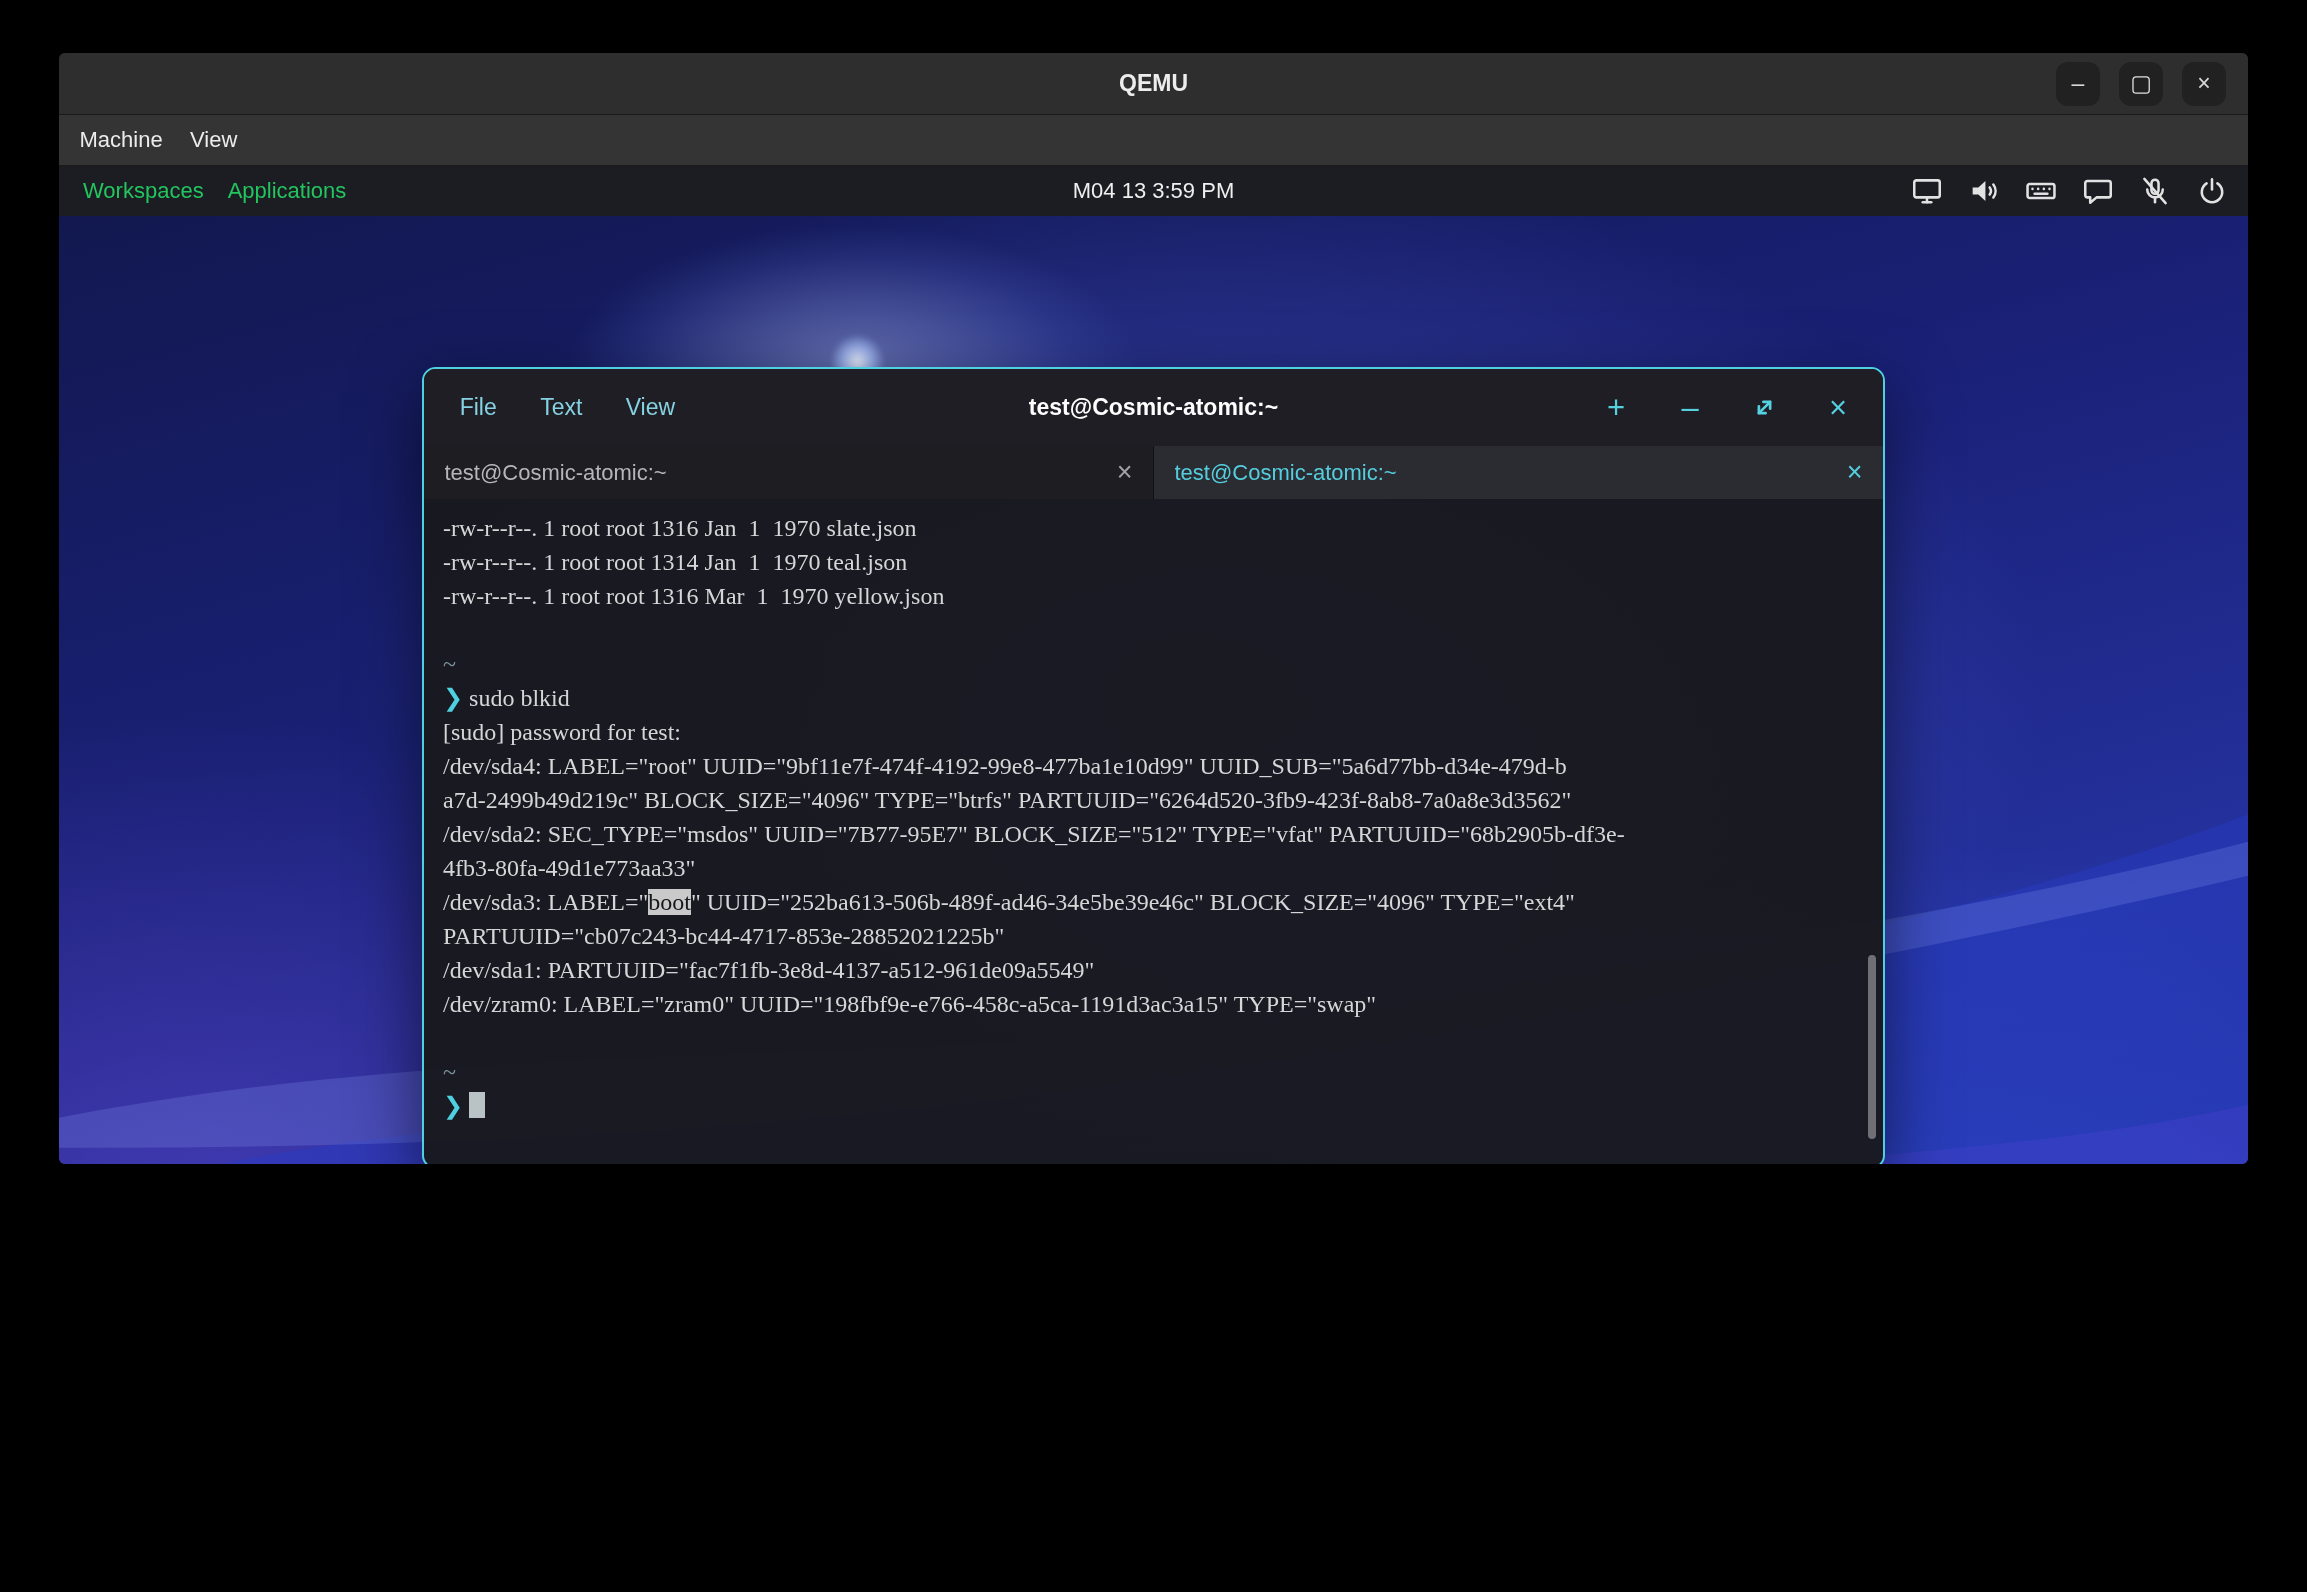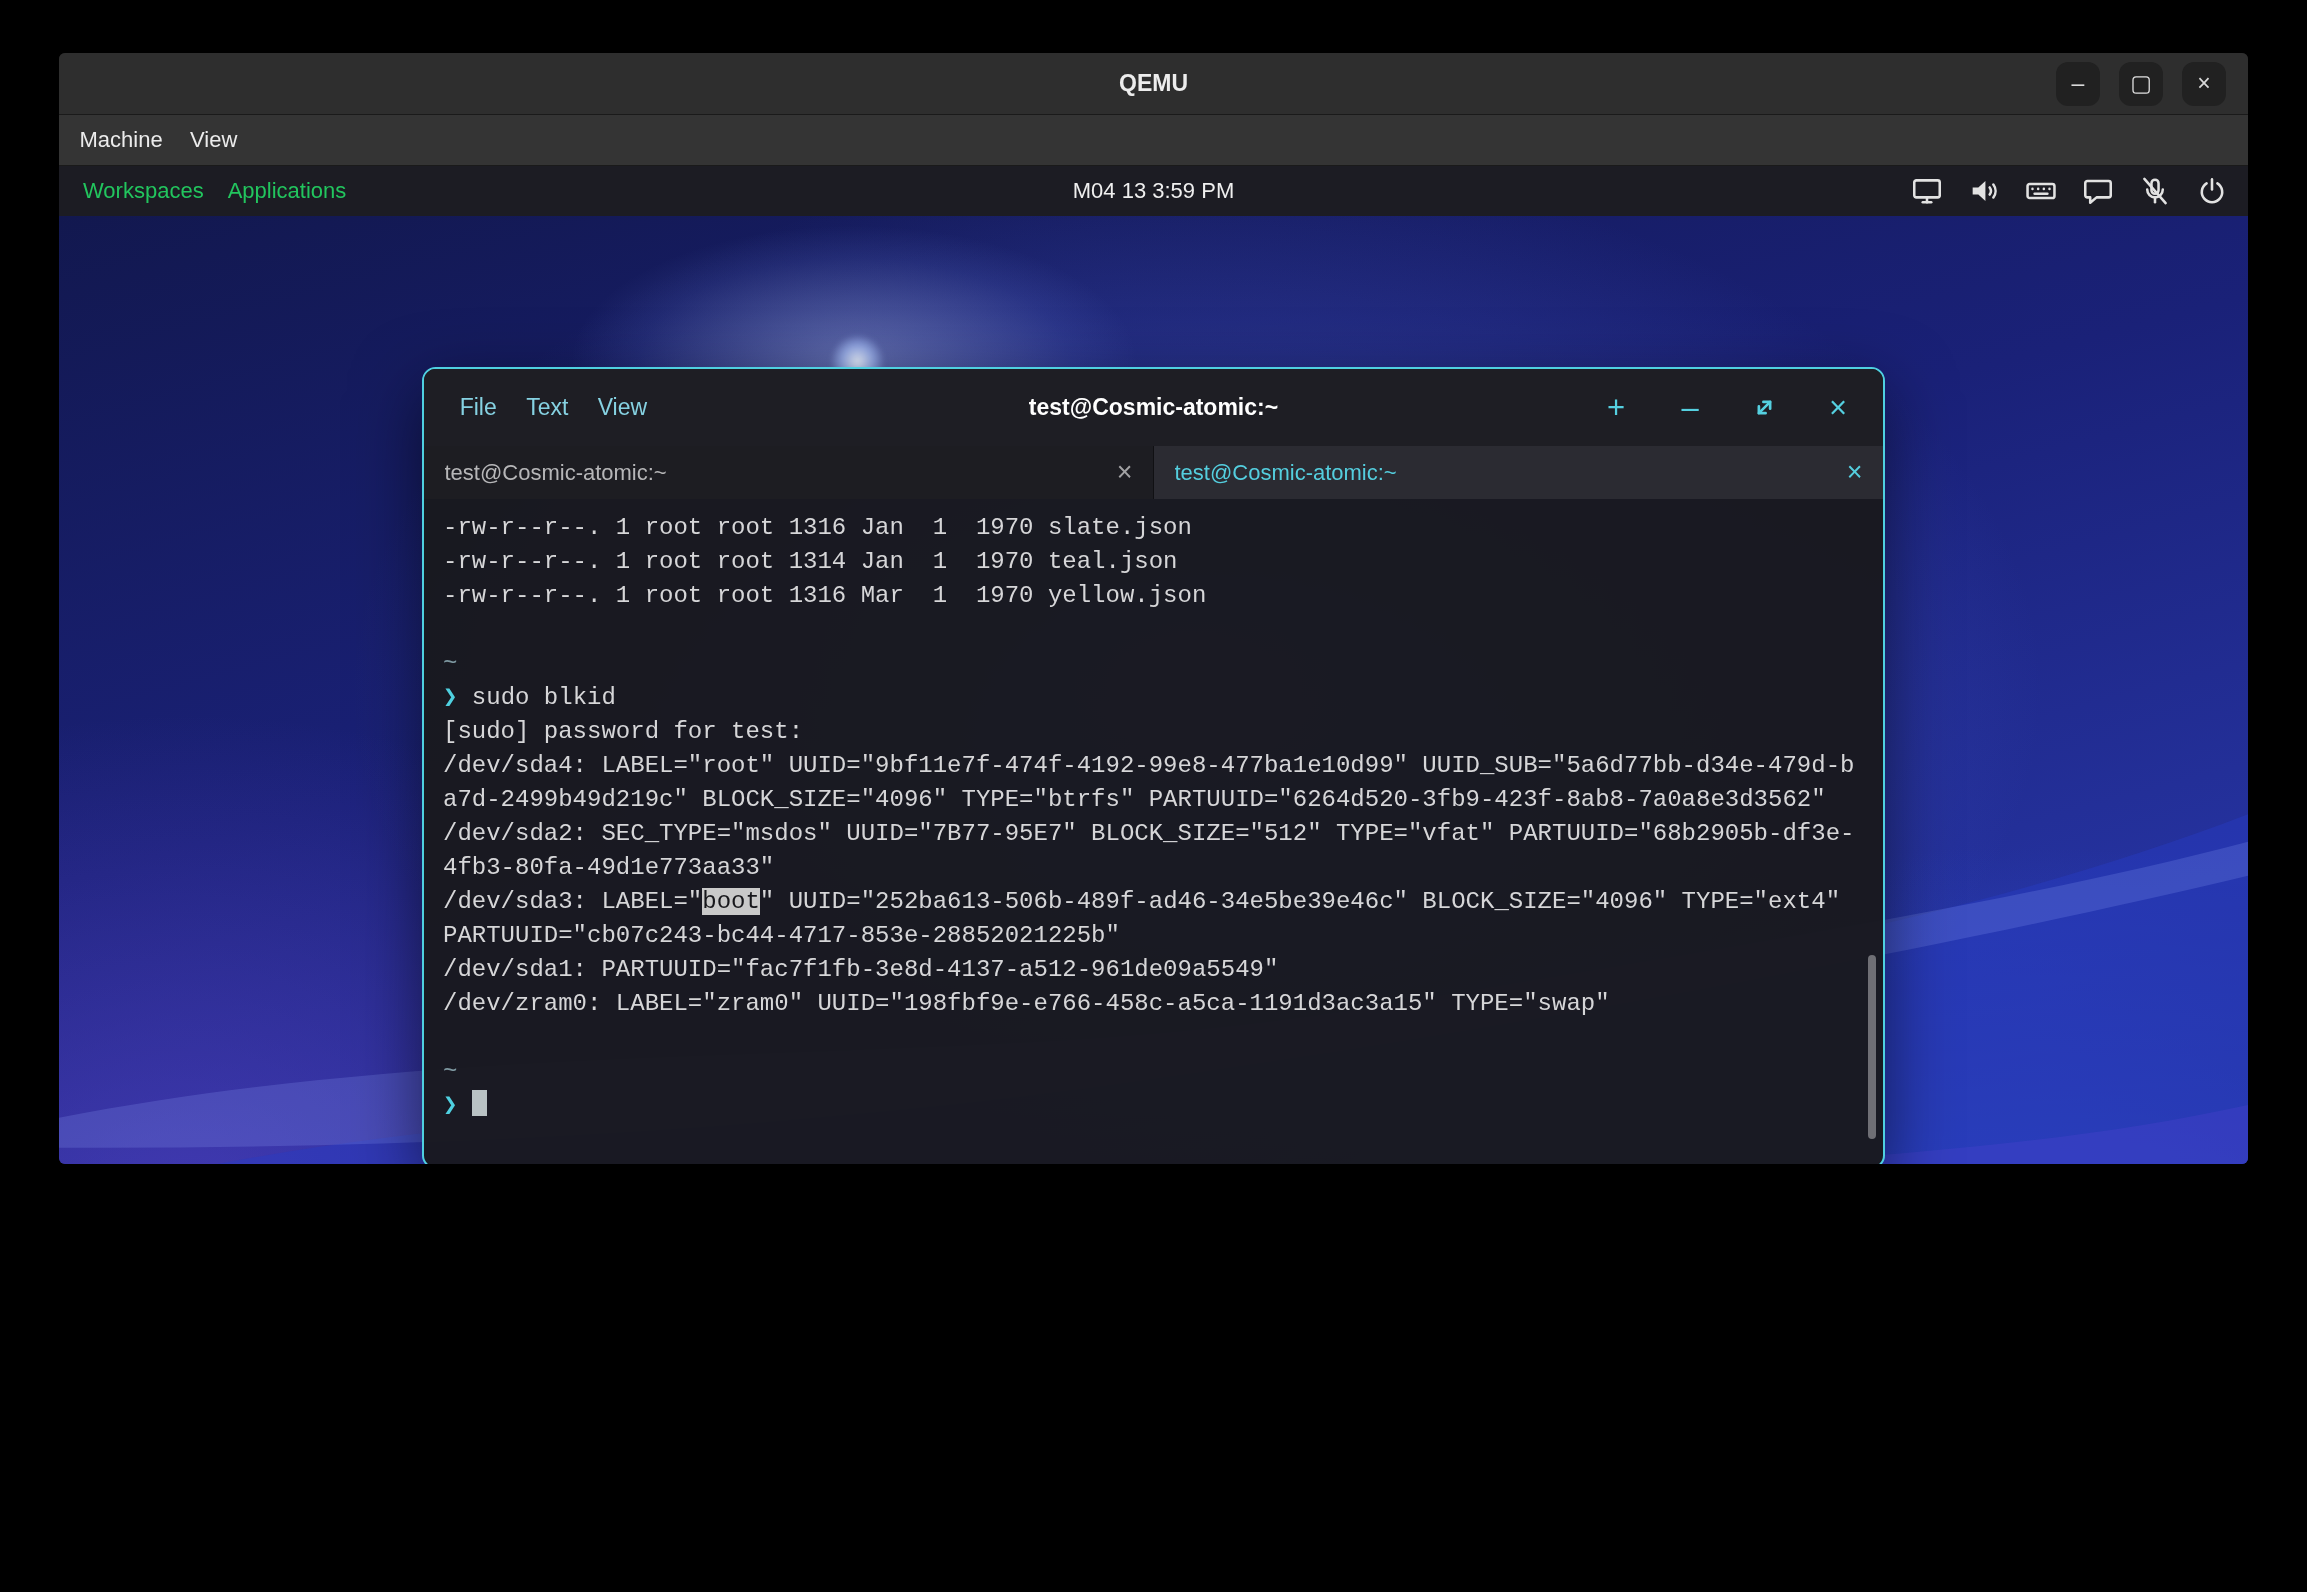--- a/index.html
+++ b/index.html
@@ -38,35 +38,35 @@
       linear-gradient(165deg,#12184f 0%,#1a2178 35%,#25329f 65%,#1a1e68 100%)}
   #wallpaper-hills{position:absolute;left:0;top:0}
   #comet-glow{position:absolute;left:771px;top:118px;width:55px;height:55px;border-radius:50%;
     background:radial-gradient(circle,#e8f0ff 0%,rgba(170,195,255,.7) 40%,transparent 70%);filter:blur(2.6px)}
 
   
   #terminal{position:absolute;left:363px;top:151px;width:1463px;height:802px;
     background:rgba(25,25,30,.97);border:2.6px solid #4fd0e0;border-radius:13.7px;overflow:hidden;
     box-shadow:0 22px 68px rgba(0,0,0,.55)}
   #term-header{position:relative;height:77px;display:flex;align-items:center;background:#1e1e24}
-  #term-menus{display:flex;gap:2px;margin-left:22px}
+  #term-menus{display:flex;gap:16px;margin-left:22px}
   .term-menu-item{color:#86d2e2;font-size:23px;padding:6.8px 13.7px;border-radius:6.8px}
   #term-title{position:absolute;left:50%;transform:translateX(-50%);color:#ffffff;font-weight:bold;font-size:23px;white-space:nowrap}
   #term-controls{position:absolute;right:26px;top:0;height:77px;display:flex;gap:36px;align-items:center}
   .term-btn{color:#55d0e0;font-size:31px;width:38px;height:38px;display:flex;align-items:center;justify-content:center;line-height:1}
   #term-tabs{height:53px;display:flex;background:#17171b}
   .term-tab{flex:1;display:flex;align-items:center;padding:0 20.5px;gap:12px;background:#1d1d22}
   .term-tab + .term-tab{border-left:0.9px solid #101013}
   .term-tab .tab-label{flex:1;font-size:22px;color:#b6b6b8;white-space:nowrap;overflow:hidden}
   .term-tab .tab-close{font-size:27px;color:#a2a2a4;line-height:1}
   .term-tab.active{background:#2b2b32}
   .term-tab.active .tab-label{color:#54cede}
   .term-tab.active .tab-close{color:#54cede}
   #term-body{position:relative;height:667px;padding:12px 19px;overflow:hidden;
-    font-family:Liberation Mono, monospace;font-size:24px;line-height:34px;color:#d6d6d8}
+    font-family:Liberation Serif, serif;font-size:24px;line-height:34px;color:#d6d6d8}
   .tline{white-space:pre;height:34px}
   .seg-prompt{color:#4fd0e0}
   .seg-dim{color:#7d97a0}
   .seg-hl{background:#c9c9c9;color:#17171b}
   .seg-cursor{display:inline-block;width:15.4px;height:26.5px;background:#b9c2c4;vertical-align:-4.3px}
   #term-scrollbar{position:absolute;right:6.8px;top:586px;width:8.5px;height:184px;border-radius:4.3px;background:#6f6f75}
 
   
   #dock{position:absolute;left:584px;top:1209px;width:1029px;height:108px;
     background:rgba(28,28,33,.94);border-radius:24px;

